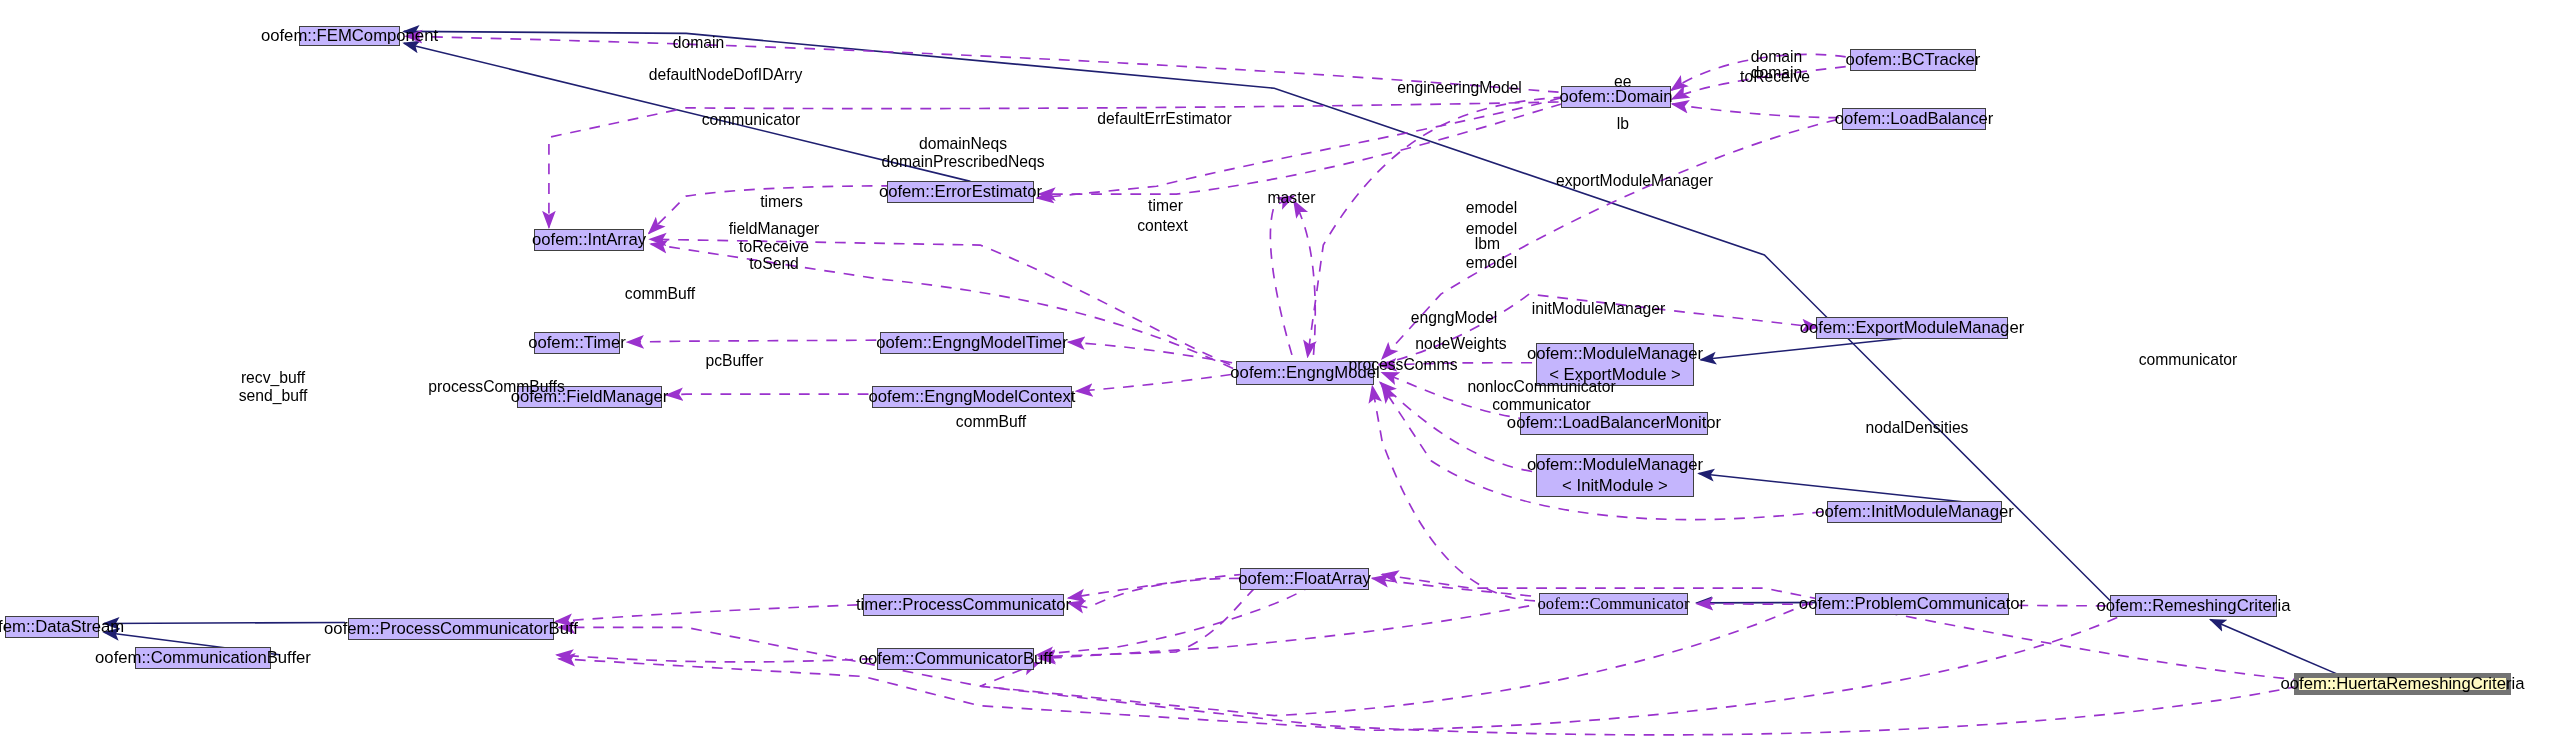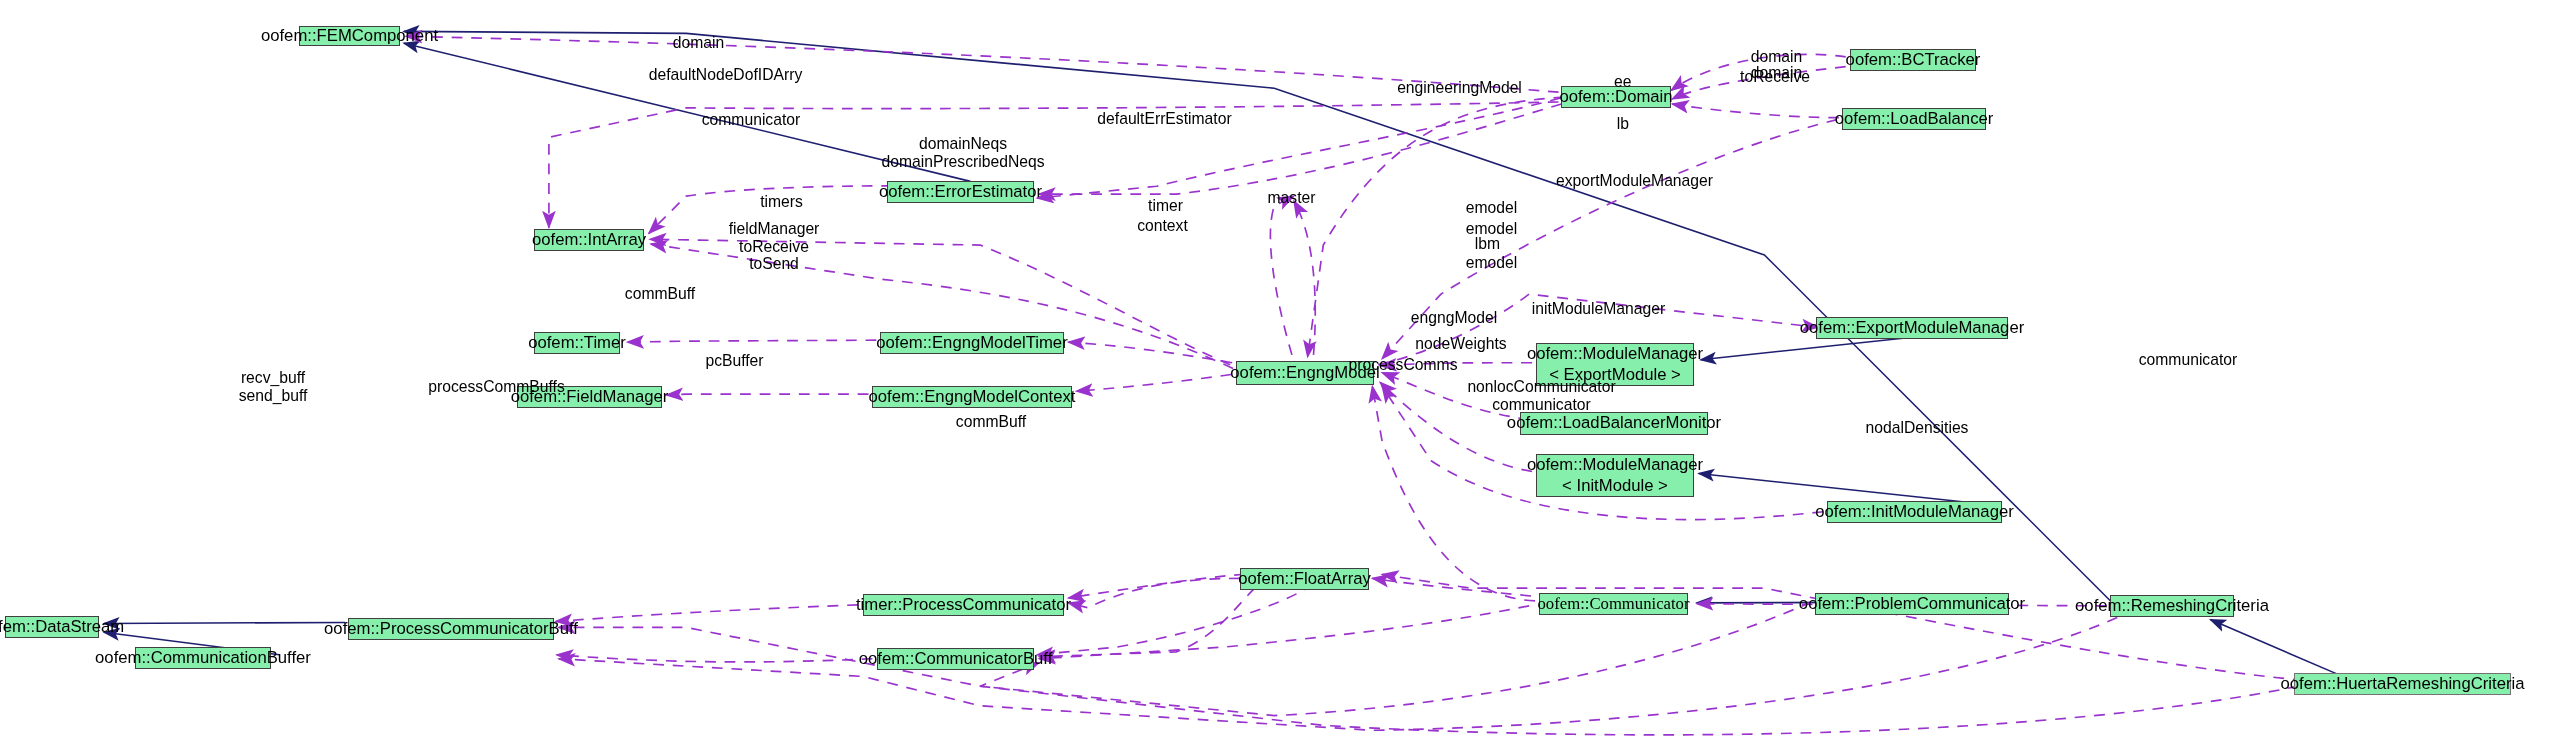--- a/index.html
+++ b/index.html
@@ -9,33 +9,33 @@
     height:747px;
     background:#ffffff;
     font-family:"Liberation Sans", sans-serif;
     overflow:hidden;
   }
   #edges{position:absolute;left:0;top:0;width:2576px;height:747px;}
   .node{
     position:absolute;
     box-sizing:border-box;
     border:1px solid #404040;
-    background:#86efac;
+    background:#c4b5fd;
     color:#000000;
     font-size:16.7px;
     line-height:1.22;
     text-align:center;
     display:flex;
     align-items:center;
     justify-content:center;
     white-space:pre;
     padding:1px 6.9px;
     z-index:3;
   }
-  .node.highlight{background:#86efac;border:1px solid #737373;}
+  .node.highlight{background:#fef9c3;border:5px solid #737373;}
   .edge-label{
     position:absolute;
     font-size:15.7px;
     color:#000000;
     white-space:pre;
     text-align:center;
     line-height:1.12;
     z-index:4;
   }
 </style>
@@ -121,21 +121,21 @@
       <div class="node" style="left: 1536px; top: 343px; width: 158px; height: 43px;">oofem::ModuleManager
 &lt; ExportModule &gt;</div>
       <div class="node" style="left: 1816px; top: 317px; width: 192px; height: 21.6px;">oofem::ExportModuleManager</div>
       <div class="node" style="left: 1520px; top: 412px; width: 188px; height: 23px;">oofem::LoadBalancerMonitor</div>
       <div class="node" style="left: 1536px; top: 454px; width: 158px; height: 43px;">oofem::ModuleManager
 &lt; InitModule &gt;</div>
       <div class="node" style="left: 1827px; top: 501px; width: 175px; height: 21.6px;">oofem::InitModuleManager</div>
       <div class="node" style="left: 1240px; top: 568px; width: 129px; height: 21.6px;">oofem::FloatArray</div>
       <div class="node" style="left: 1539px; top: 593px; width: 149px; height: 21.6px; font-family: Liberation Serif, serif;">oofem::Communicator</div>
       <div class="node" style="left: 1815px; top: 593px; width: 194px; height: 21.6px;">oofem::ProblemCommunicator</div>
-      <div class="node" style="left: 2110px; top: 595px; width: 124px; height: 21.6px;">oofem::RemeshingCriteria</div>
+      <div class="node" style="left: 2110px; top: 595px; width: 167px; height: 21.6px;">oofem::RemeshingCriteria</div>
       <div class="node highlight" style="left: 2294px; top: 673px; width: 217px; height: 21.6px;">oofem::HuertaRemeshingCriteria</div>
       <div class="node" style="left: 4.9px; top: 616px; width: 94px; height: 21.6px;">oofem::DataStream</div>
       <div class="node" style="left: 135px; top: 647px; width: 136px; height: 21.6px;">oofem::CommunicationBuffer</div>
       <div class="node" style="left: 348px; top: 618px; width: 206px; height: 21.6px;">oofem::ProcessCommunicatorBuff</div>
       <div class="node" style="left: 863px; top: 594px; width: 201px; height: 21.6px;">timer::ProcessCommunicator</div>
       <div class="node" style="left: 877px; top: 648px; width: 157px; height: 21.6px;">oofem::CommunicatorBuff</div>
     </div>
   <div id="labels-host">
       <div class="edge-label" style="left: 669px; top: 34px; width: 59px;">domain</div>
       <div class="edge-label" style="left: 1747px; top: 48px; width: 59px;">domain</div>

